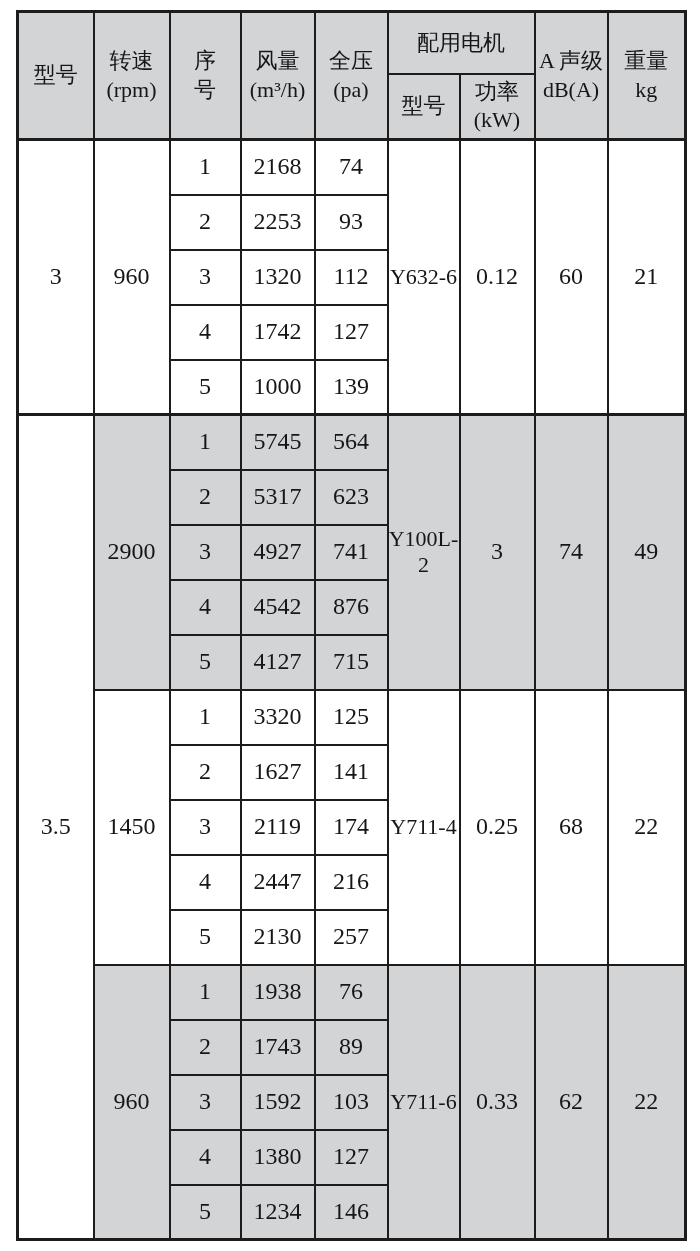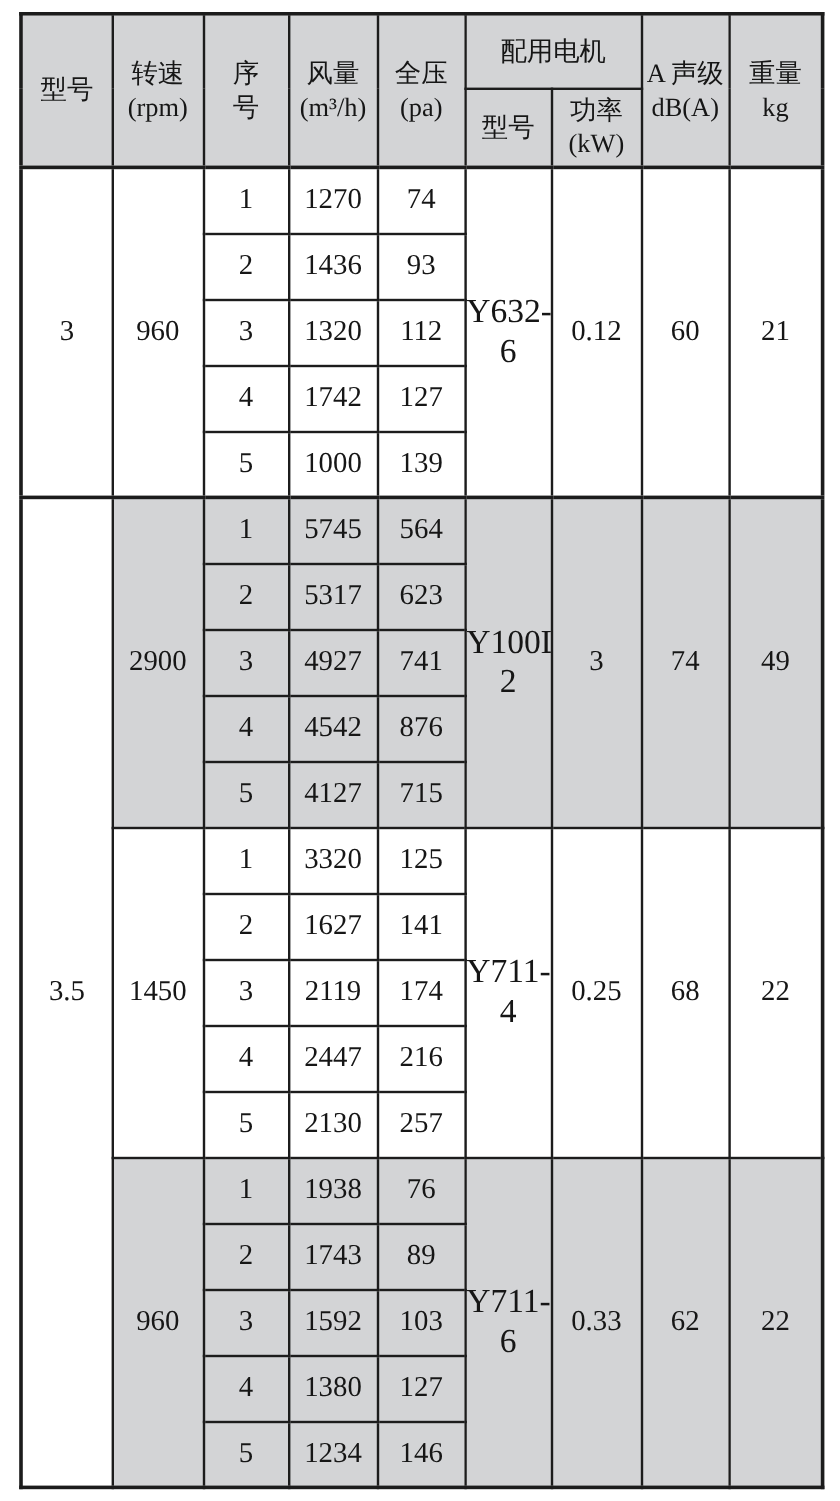--- a/index.html
+++ b/index.html
@@ -33,21 +33,21 @@
     font-size: 22px;
     line-height: 1.28;
   }
   .spec td {
     font-size: 24px;
     line-height: 1.15;
     background: #ffffff;
   }
   .spec td.shaded { background: var(--shade, #d3d4d6); }
   .spec tr.sep-thick > td { border-top: 3px solid var(--line, #1c1c1c); }
-  .spec td.motor-cell { font-size: 28px; line-height: 1.2; font-family: Liberation Serif, serif; }
+  .spec td.motor-cell { font-size: 22px; line-height: 1.2; font-family: Liberation Serif, serif; }
   .hline { display: block; }
   tr.h1 { height: 62px; }
   tr.h2 { height: 66px; }
   tr.datarow { height: 55px; }
 </style>
 </head>
 <body>
 
 <table class="spec">
   <colgroup>
@@ -98,30 +98,30 @@
     <th>
       <span class="hline">功率</span>
       <span class="hline">(kW)</span>
     </th>
   </tr>
 
   <tr class="datarow sep-thick">
     <td rowspan="5">3</td>
     <td rowspan="5">960</td>
     <td>1</td>
-    <td>1270</td>
+    <td>2168</td>
     <td>74</td>
     <td rowspan="5" class="motor-cell">Y632-6</td>
     <td rowspan="5">0.12</td>
     <td rowspan="5">60</td>
     <td rowspan="5">21</td>
   </tr>
   <tr class="datarow">
     <td>2</td>
-    <td>1436</td>
+    <td>2253</td>
     <td>93</td>
   </tr>
   <tr class="datarow">
     <td>3</td>
     <td>1320</td>
     <td>112</td>
   </tr>
   <tr class="datarow">
     <td>4</td>
     <td>1742</td>

